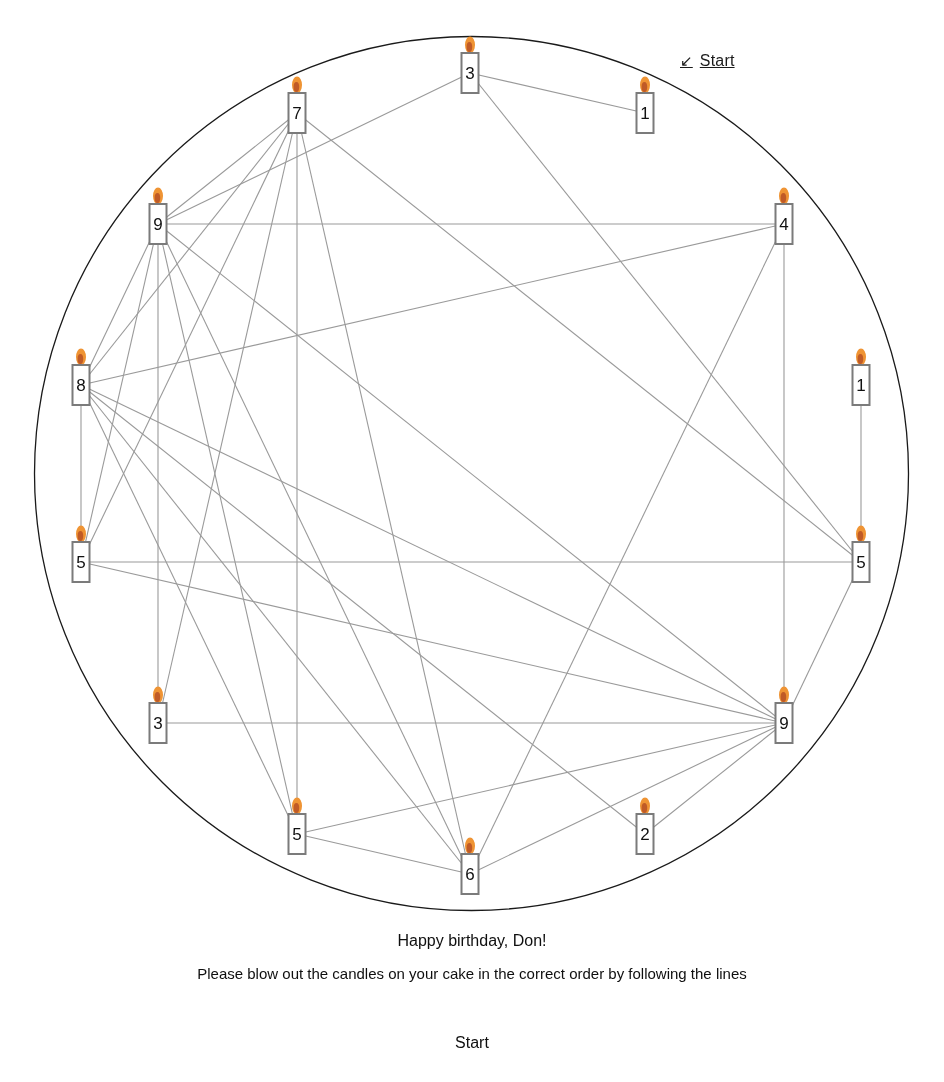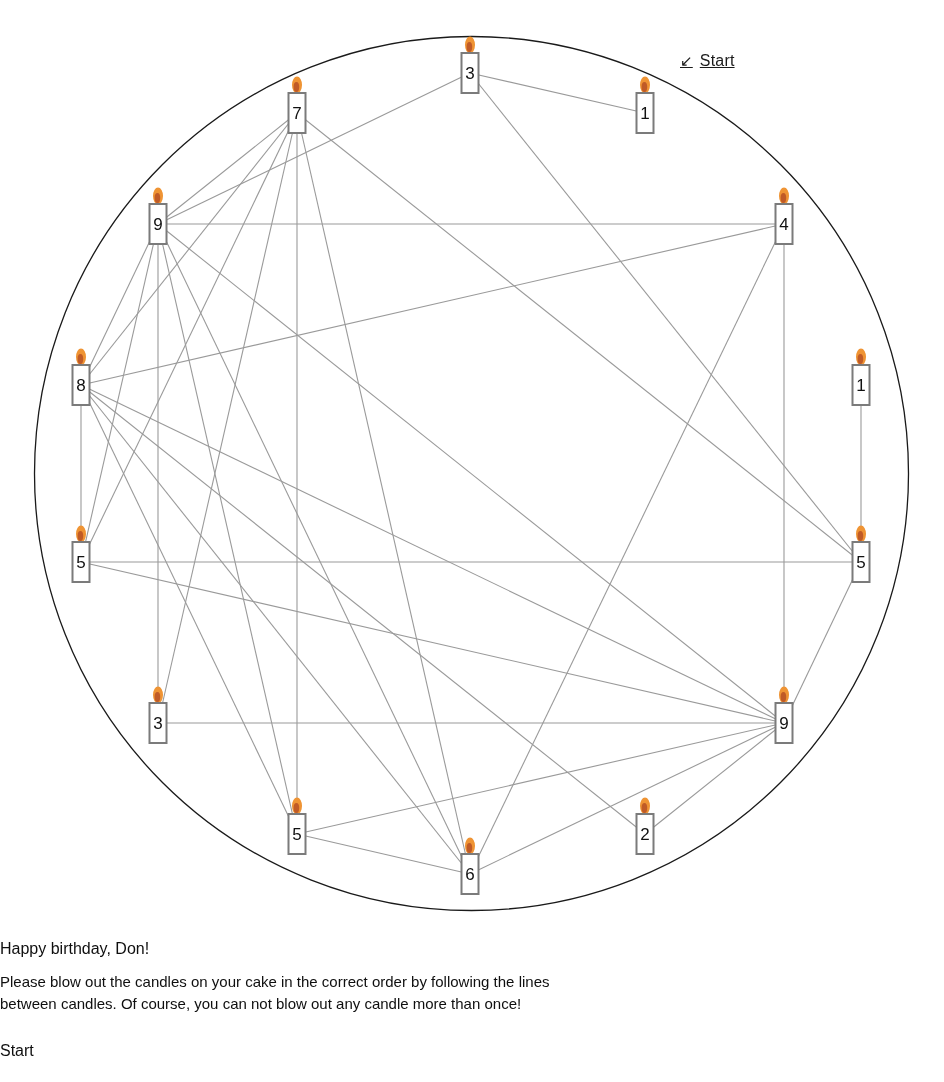--- a/index.html
+++ b/index.html
@@ -7,21 +7,21 @@
     position:relative;width:944px;height:1082px;background:#ffffff;overflow:hidden;
     font-family:"Liberation Sans", sans-serif;color:#111;
   }
   #cake-svg{position:absolute;left:0;top:0;}
   .start-label{
     position:absolute;left:680px;top:52px;font-size:16px;color:#1a1a1a;
     letter-spacing:0.2px;white-space:nowrap;text-decoration:underline;
   }
   .start-label .arr{margin-right:7px;font-size:15px;}
   .caption{
-    position:absolute;left:0;width:944px;text-align:left;color:#0f0f0f;margin-top:8px;
+    position:absolute;left:0;width:944px;text-align:center;color:#0f0f0f;
   }
   .greeting{top:932px;font-size:16px;}
   .instructions{top:963px;font-size:15px;line-height:22px;}
   .signature{top:1034px;font-size:16px;}
 </style>
 </head>
 <body>
 
 <div class="stage">
 
@@ -146,18 +146,17 @@
         <text x="297" y="119" text-anchor="middle" font-family="&quot;Liberation Sans&quot;, sans-serif" font-size="17px" fill="#111111">7</text>
       </g>
     </svg>
 
   <div class="start-label"><span class="arr">↙</span><span>Start</span></div>
 
   <div class="caption greeting">Happy birthday, Don!</div>
 
   <div class="caption instructions">
     <div>Please blow out the candles on your cake in the correct order by following the lines</div>
-    <div>between candles. Of course, you can not blow out any candle more than once!</div>
   </div>
 
   <div class="caption signature">Start</div>
 
 </div>
 
 </body></html>

